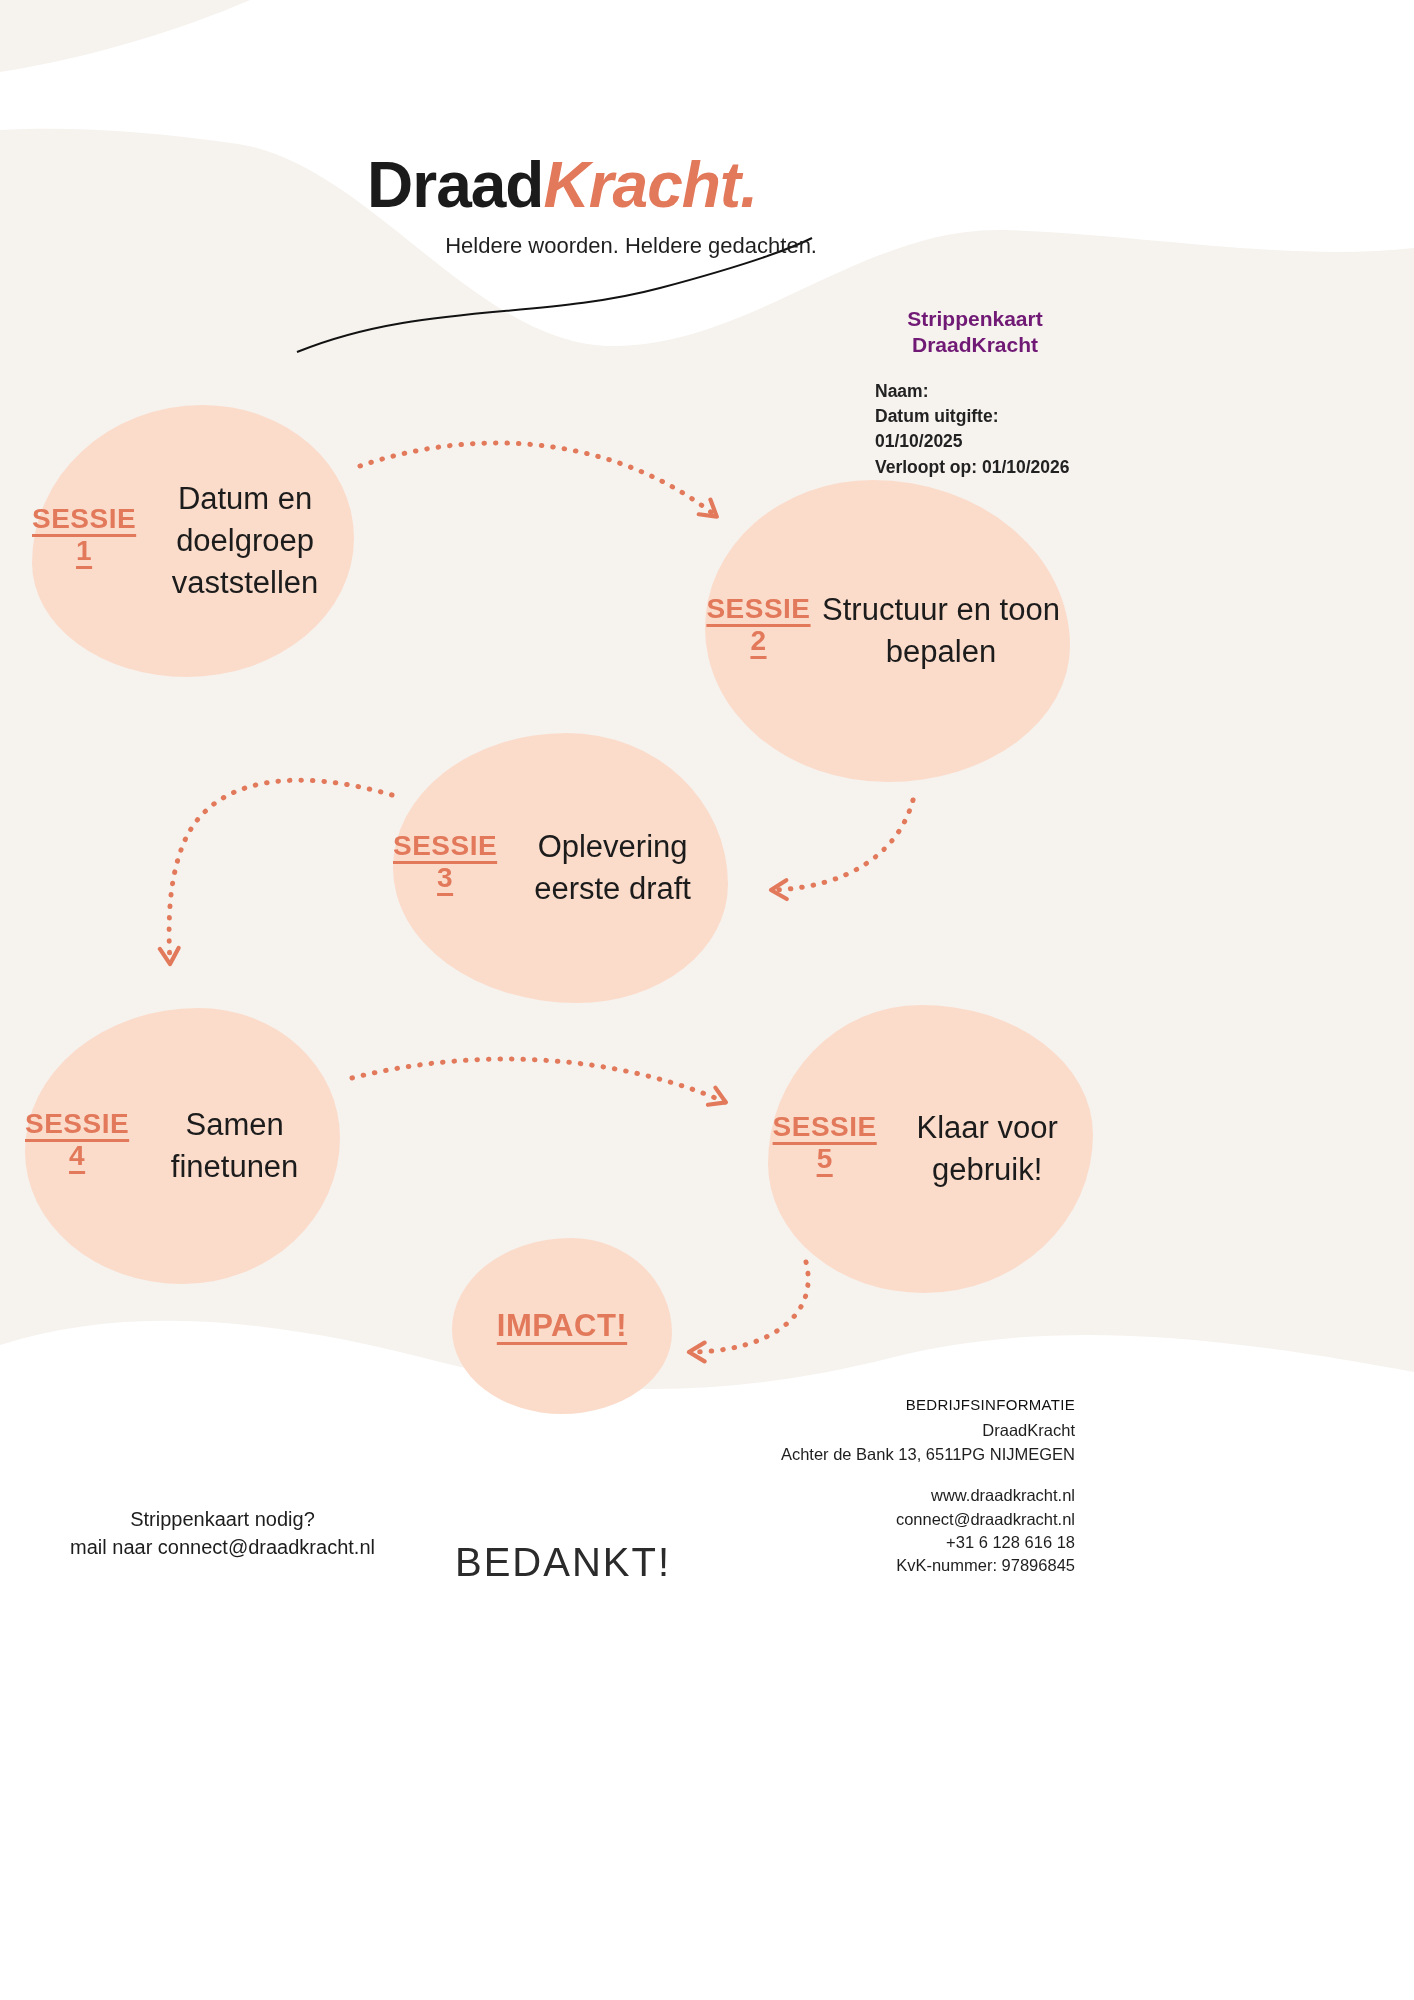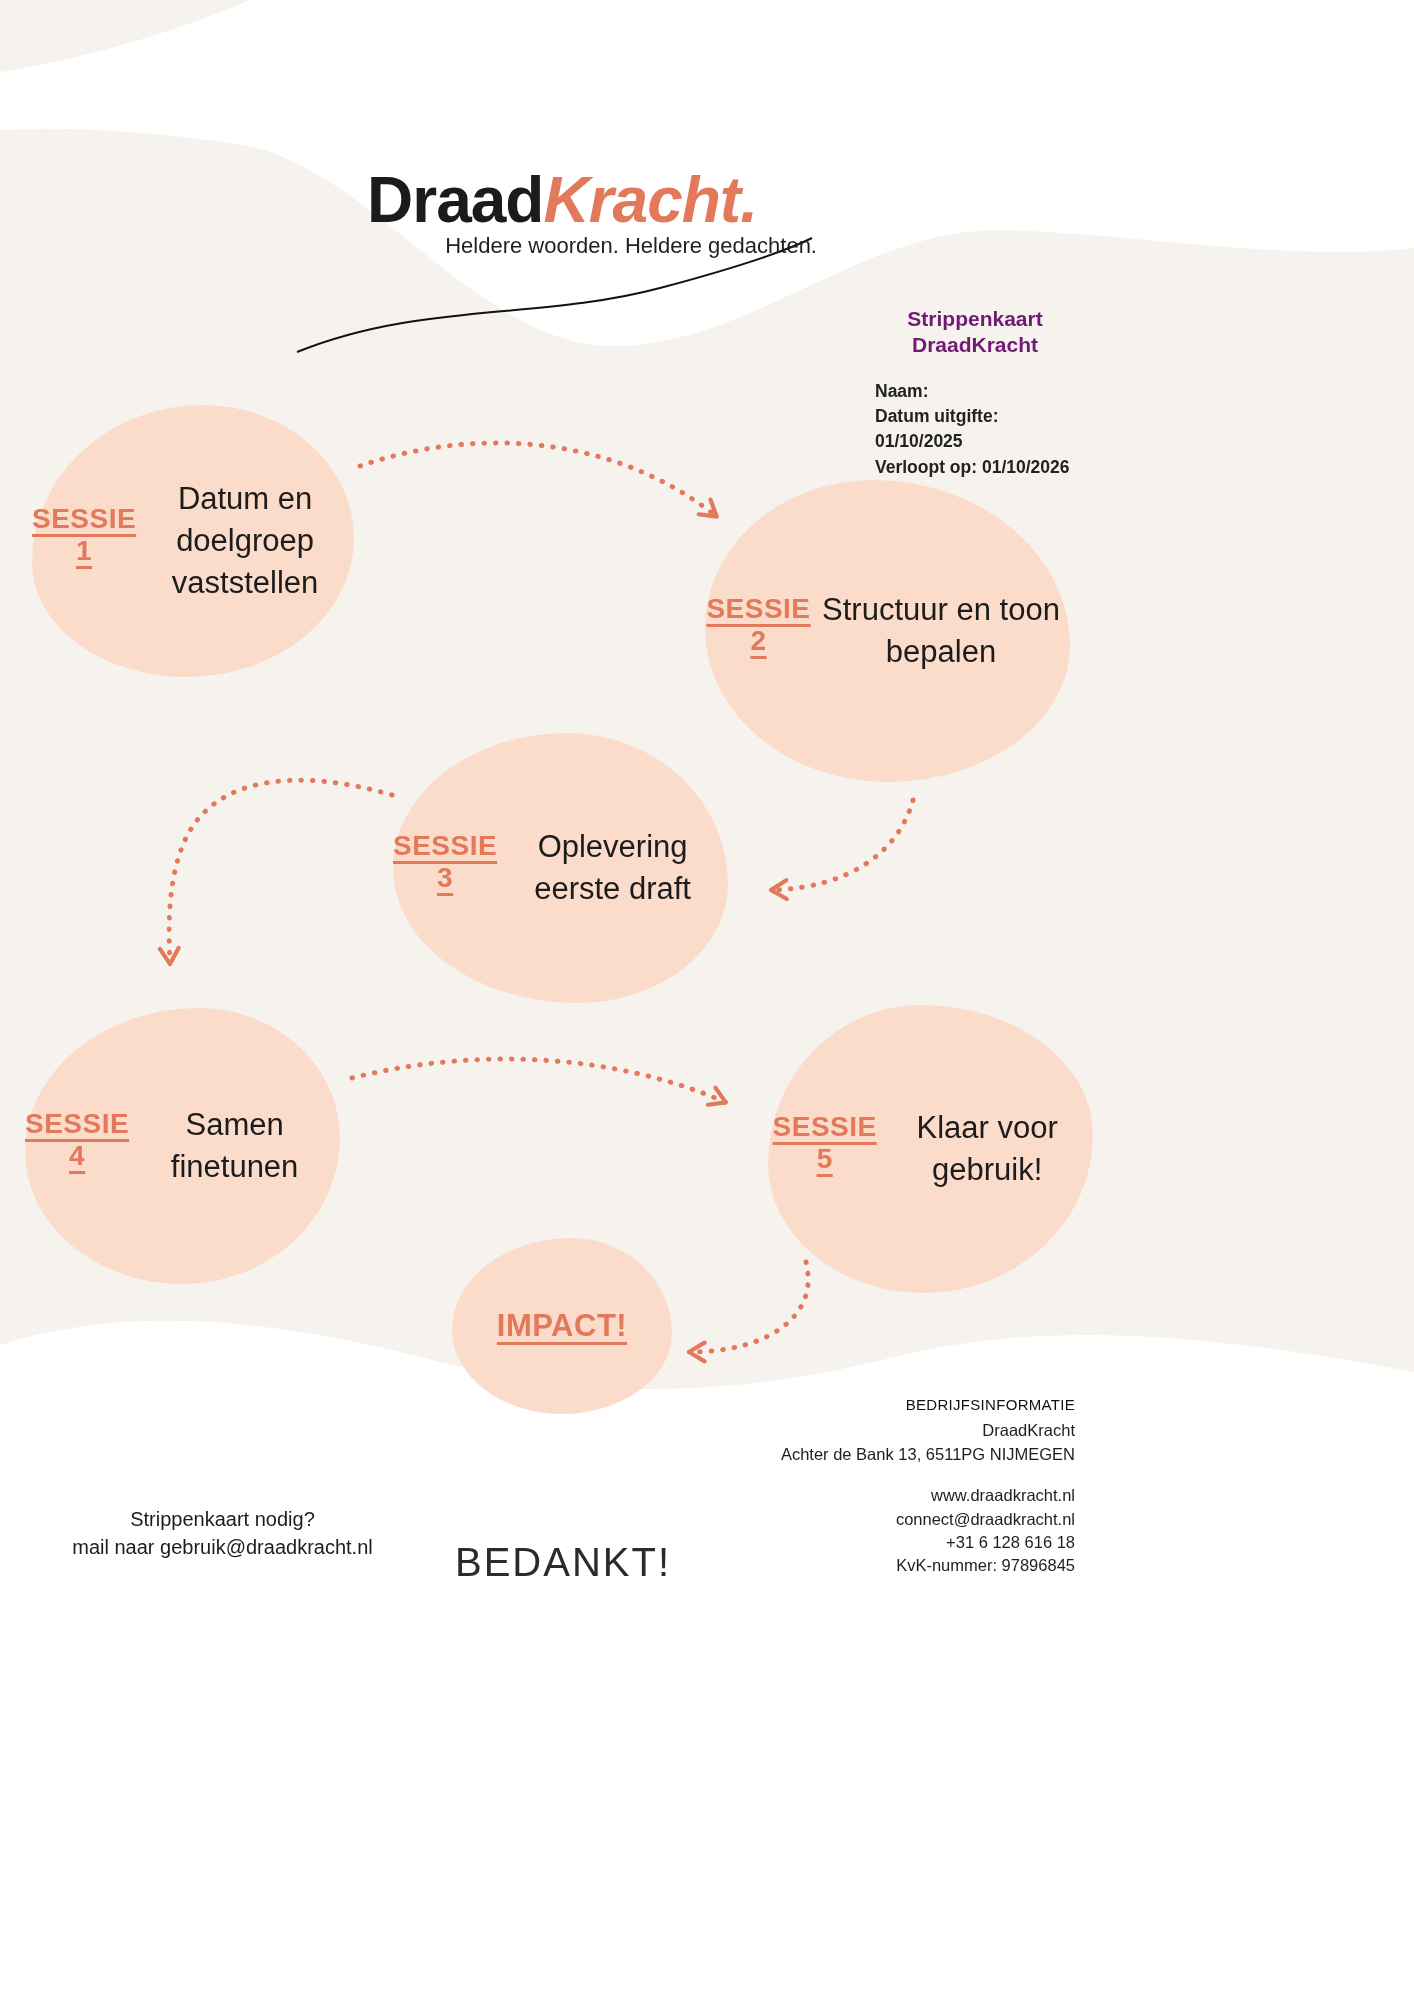--- a/index.html
+++ b/index.html
@@ -16,21 +16,21 @@
     background:var(--bg);
     overflow:hidden;
     margin:0 auto;
   }
   svg.layer{position:absolute;left:0;top:0;width:1414px;height:2000px;pointer-events:none;}
 
   
   .logo{
     position:absolute;left:307px;top:148px;width:510px;
     text-align:center;font-size:64px;font-weight:800;letter-spacing:-1px;
-    color:var(--ink);white-space:nowrap;margin-top:15px;
+    color:var(--ink);white-space:nowrap;
   }
   .logo .accent{color:var(--accent);font-style:italic;}
   .tagline{
     position:absolute;left:307px;top:233px;width:510px;
     text-align:right;font-size:22px;color:#1f1f1f;
   }
 
   
   .card-info{position:absolute;right:339px;top:306px;width:200px;}
   .card-info .ci-title{
@@ -151,21 +151,21 @@
     <div class="sessie-title">SESSIE 5</div>
     <div class="sessie-desc">Klaar voor gebruik!</div>
   </div>
 
   <div class="blob blob-impact">
     <div class="impact-label">IMPACT!</div>
   </div>
 
   <div class="cta">
     <div>Strippenkaart nodig?</div>
-    <div>mail naar gebruik@draadkracht.nl</div>
+    <div>mail naar connect@draadkracht.nl</div>
   </div>
 
   <div class="thanks">BEDANKT!</div>
 
   <div class="company-info">
     <div class="ci-head">BEDRIJFSINFORMATIE</div>
     <div>DraadKracht</div>
     <div>Achter de Bank 13, 6511PG NIJMEGEN</div>
     <div class="ci-gap"></div>
     <div>www.draadkracht.nl</div>

